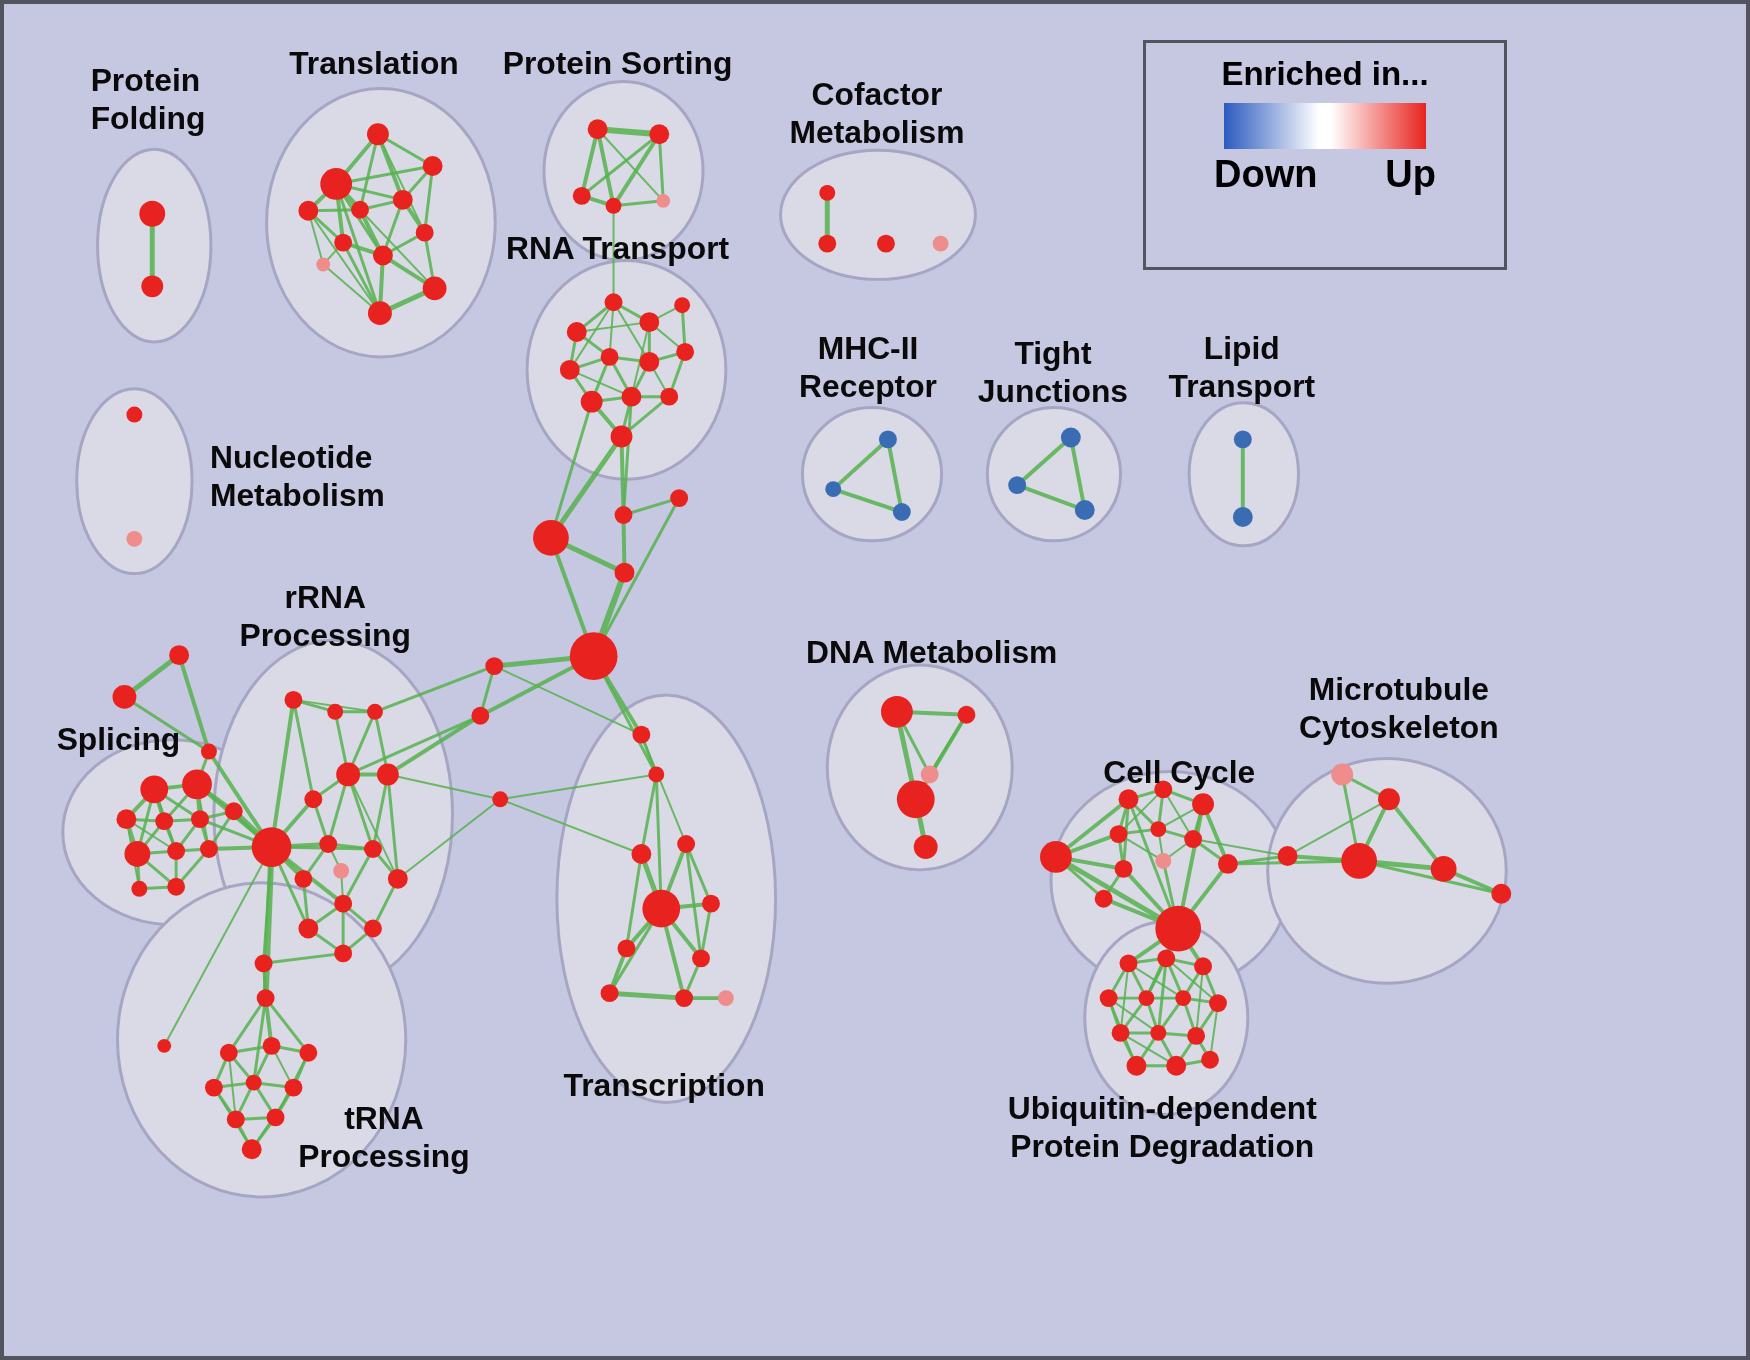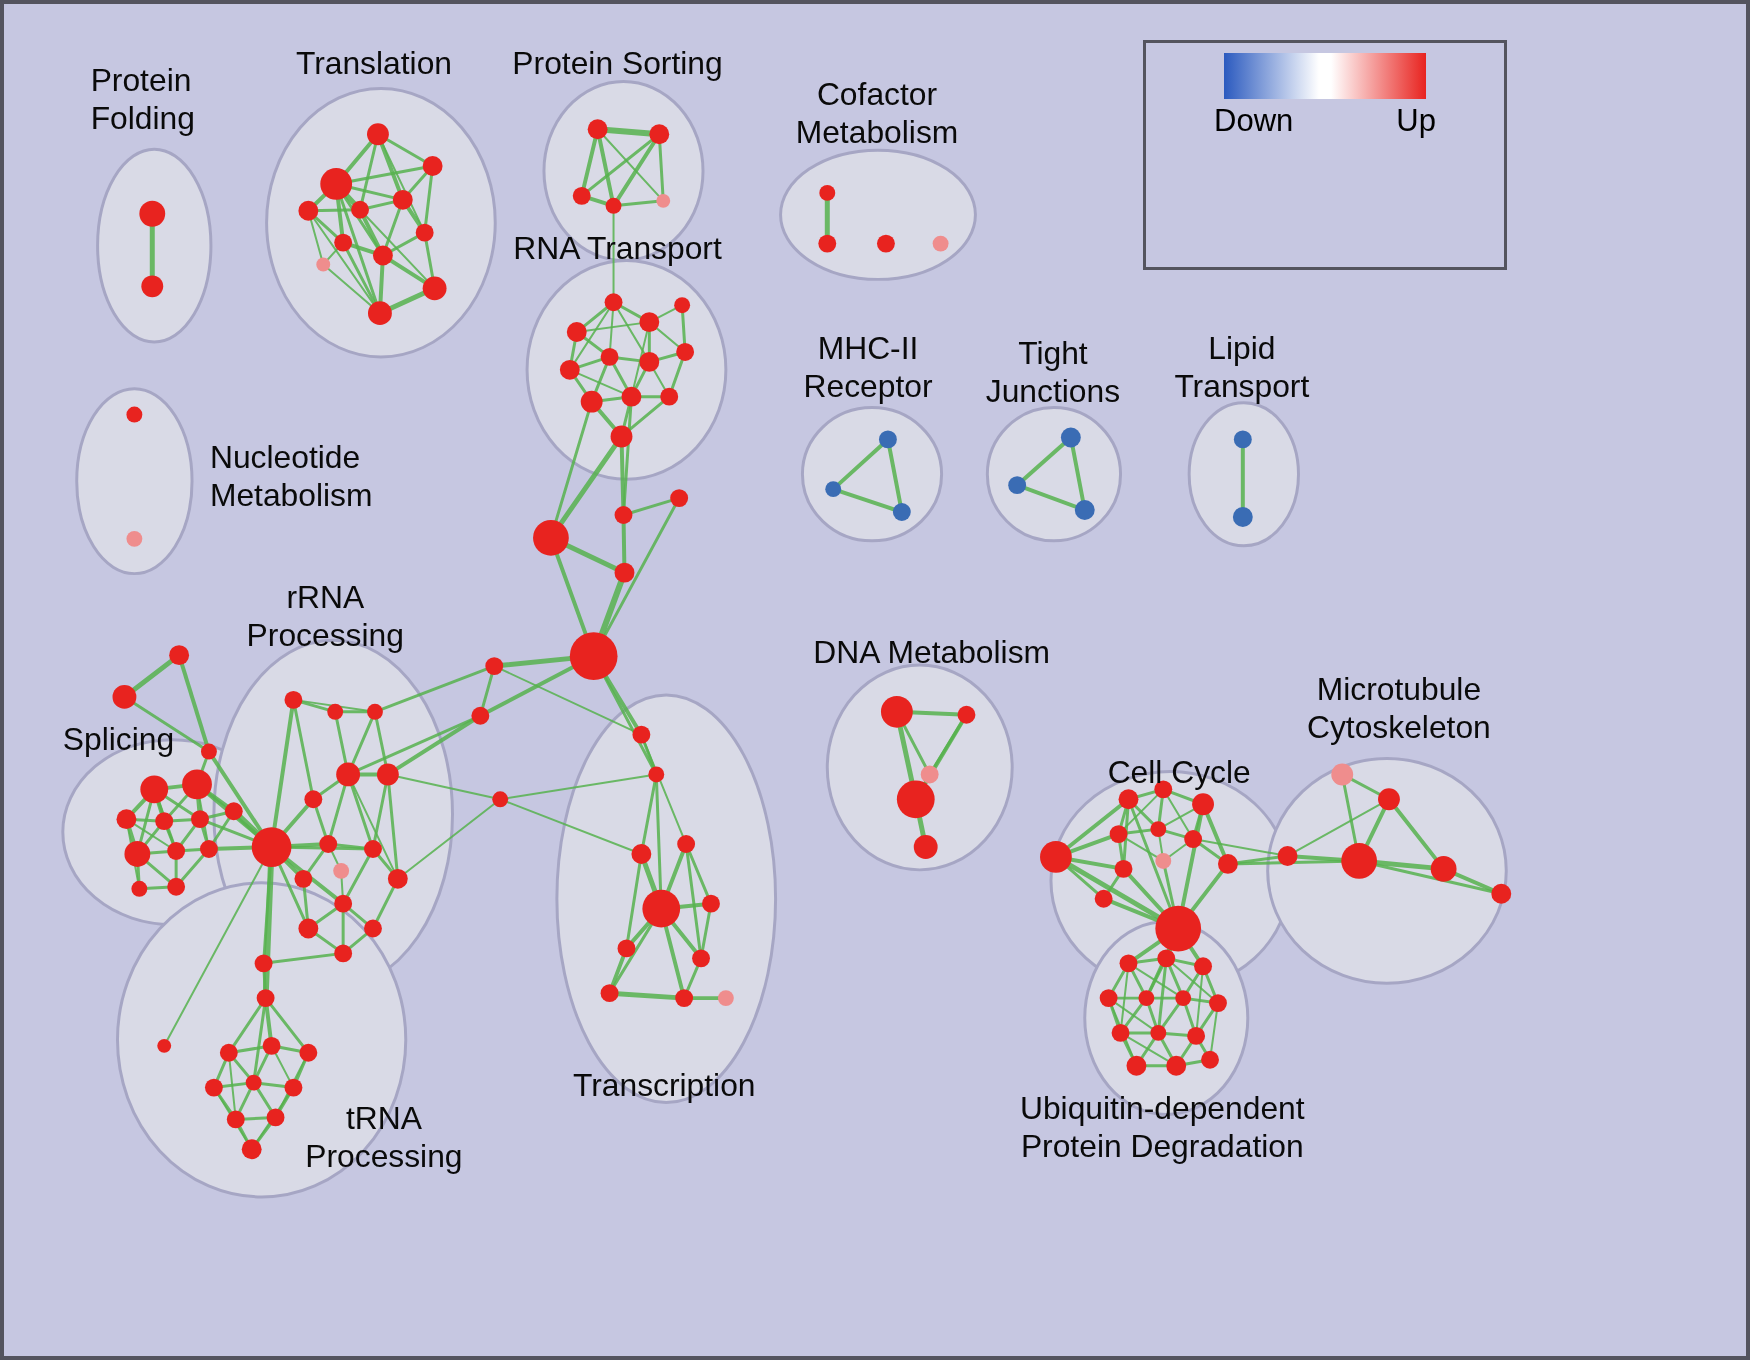--- a/index.html
+++ b/index.html
@@ -3,27 +3,27 @@
 <meta charset="utf-8">
 <style>
   html,body{margin:0;padding:0;}
   body{background:#ffffff;font-family:"Liberation Sans",sans-serif;}
   .figure{position:relative;width:1750px;height:1360px;border:4px solid #54545e;box-sizing:border-box;overflow:hidden;}
   .network-svg{position:absolute;left:0;top:0;width:100%;height:100%;}
   svg text{font-family:"Liberation Sans",sans-serif;}
   .legend{position:absolute;left:1139px;top:36px;width:364px;height:230px;border:3px solid #54545e;box-sizing:border-box;text-align:center;color:#000;}
   .legend-title{font-size:33px;margin-top:12px;}
   .legend-bar{width:202px;height:46px;margin:10px auto 4px auto;}
-  .legend-updown{width:222px;margin:0 auto;display:flex;justify-content:space-between;font-size:31px;}
+  .legend-updown{width:222px;margin:0 auto;display:flex;justify-content:space-between;font-size:38px;}
   .legend-caption{font-size:29px;line-height:36px;margin-top:4px;}
 </style>
 </head>
 <body>
 
-<div class="figure" style="background: rgb(198, 199, 225); border-color: rgb(84, 84, 94);">
+<div class="figure" style="background: rgb(198, 199, 225); border-color: rgb(84, 84, 94); font-weight: bold;">
   <svg class="network-svg" viewBox="0 0 1750 1360">
       <ellipse cx="150" cy="243" rx="57" ry="97" fill="#d9dae6" stroke="#a6a6c4" stroke-width="3"></ellipse>
       <ellipse cx="378" cy="220" rx="115" ry="135" fill="#d9dae6" stroke="#a6a6c4" stroke-width="3"></ellipse>
       <ellipse cx="622" cy="168" rx="80" ry="90" fill="#d9dae6" stroke="#a6a6c4" stroke-width="3"></ellipse>
       <ellipse cx="878" cy="212" rx="98" ry="65" fill="#d9dae6" stroke="#a6a6c4" stroke-width="3"></ellipse>
       <ellipse cx="625" cy="368" rx="100" ry="110" fill="#d9dae6" stroke="#a6a6c4" stroke-width="3"></ellipse>
       <ellipse cx="130" cy="480" rx="58" ry="93" fill="#d9dae6" stroke="#a6a6c4" stroke-width="3"></ellipse>
       <ellipse cx="872" cy="473" rx="70" ry="67" fill="#d9dae6" stroke="#a6a6c4" stroke-width="3"></ellipse>
       <ellipse cx="1055" cy="473" rx="67" ry="67" fill="#d9dae6" stroke="#a6a6c4" stroke-width="3"></ellipse>
       <ellipse cx="1246" cy="473" rx="55" ry="72" fill="#d9dae6" stroke="#a6a6c4" stroke-width="3"></ellipse>
@@ -500,19 +500,20 @@
       <text x="322" y="608" fill="#0a0a0a" font-size="32" text-anchor="middle"><tspan x="322" dy="0">rRNA</tspan><tspan x="322" dy="38">Processing</tspan></text>
       <text x="381" y="1132" fill="#0a0a0a" font-size="32" text-anchor="middle"><tspan x="381" dy="0">tRNA</tspan><tspan x="381" dy="38">Processing</tspan></text>
       <text x="663" y="1098" fill="#0a0a0a" font-size="32" text-anchor="middle"><tspan x="663" dy="0">Transcription</tspan></text>
       <text x="932" y="663" fill="#0a0a0a" font-size="32" text-anchor="middle"><tspan x="932" dy="0">DNA Metabolism</tspan></text>
       <text x="1181" y="784" fill="#0a0a0a" font-size="32" text-anchor="middle"><tspan x="1181" dy="0">Cell Cycle</tspan></text>
       <text x="1402" y="700" fill="#0a0a0a" font-size="32" text-anchor="middle"><tspan x="1402" dy="0">Microtubule</tspan><tspan x="1402" dy="38">Cytoskeleton</tspan></text>
       <text x="1164" y="1122" fill="#0a0a0a" font-size="32" text-anchor="middle"><tspan x="1164" dy="0">Ubiquitin-dependent</tspan><tspan x="1164" dy="38">Protein Degradation</tspan></text>
     </svg>
 
   <div class="legend" style="border-color: rgb(84, 84, 94);">
+    <div class="legend-title">Enriched in...</div>
     <div class="legend-bar" style="background: linear-gradient(90deg, rgb(43, 90, 191) 0%, rgb(255, 255, 255) 47%, rgb(255, 255, 255) 53%, rgb(232, 35, 31) 100%);"></div>
     <div class="legend-updown">
       <span>Down</span>
       <span>Up</span>
     </div>
   </div>
 </div>
 
 </body></html>

